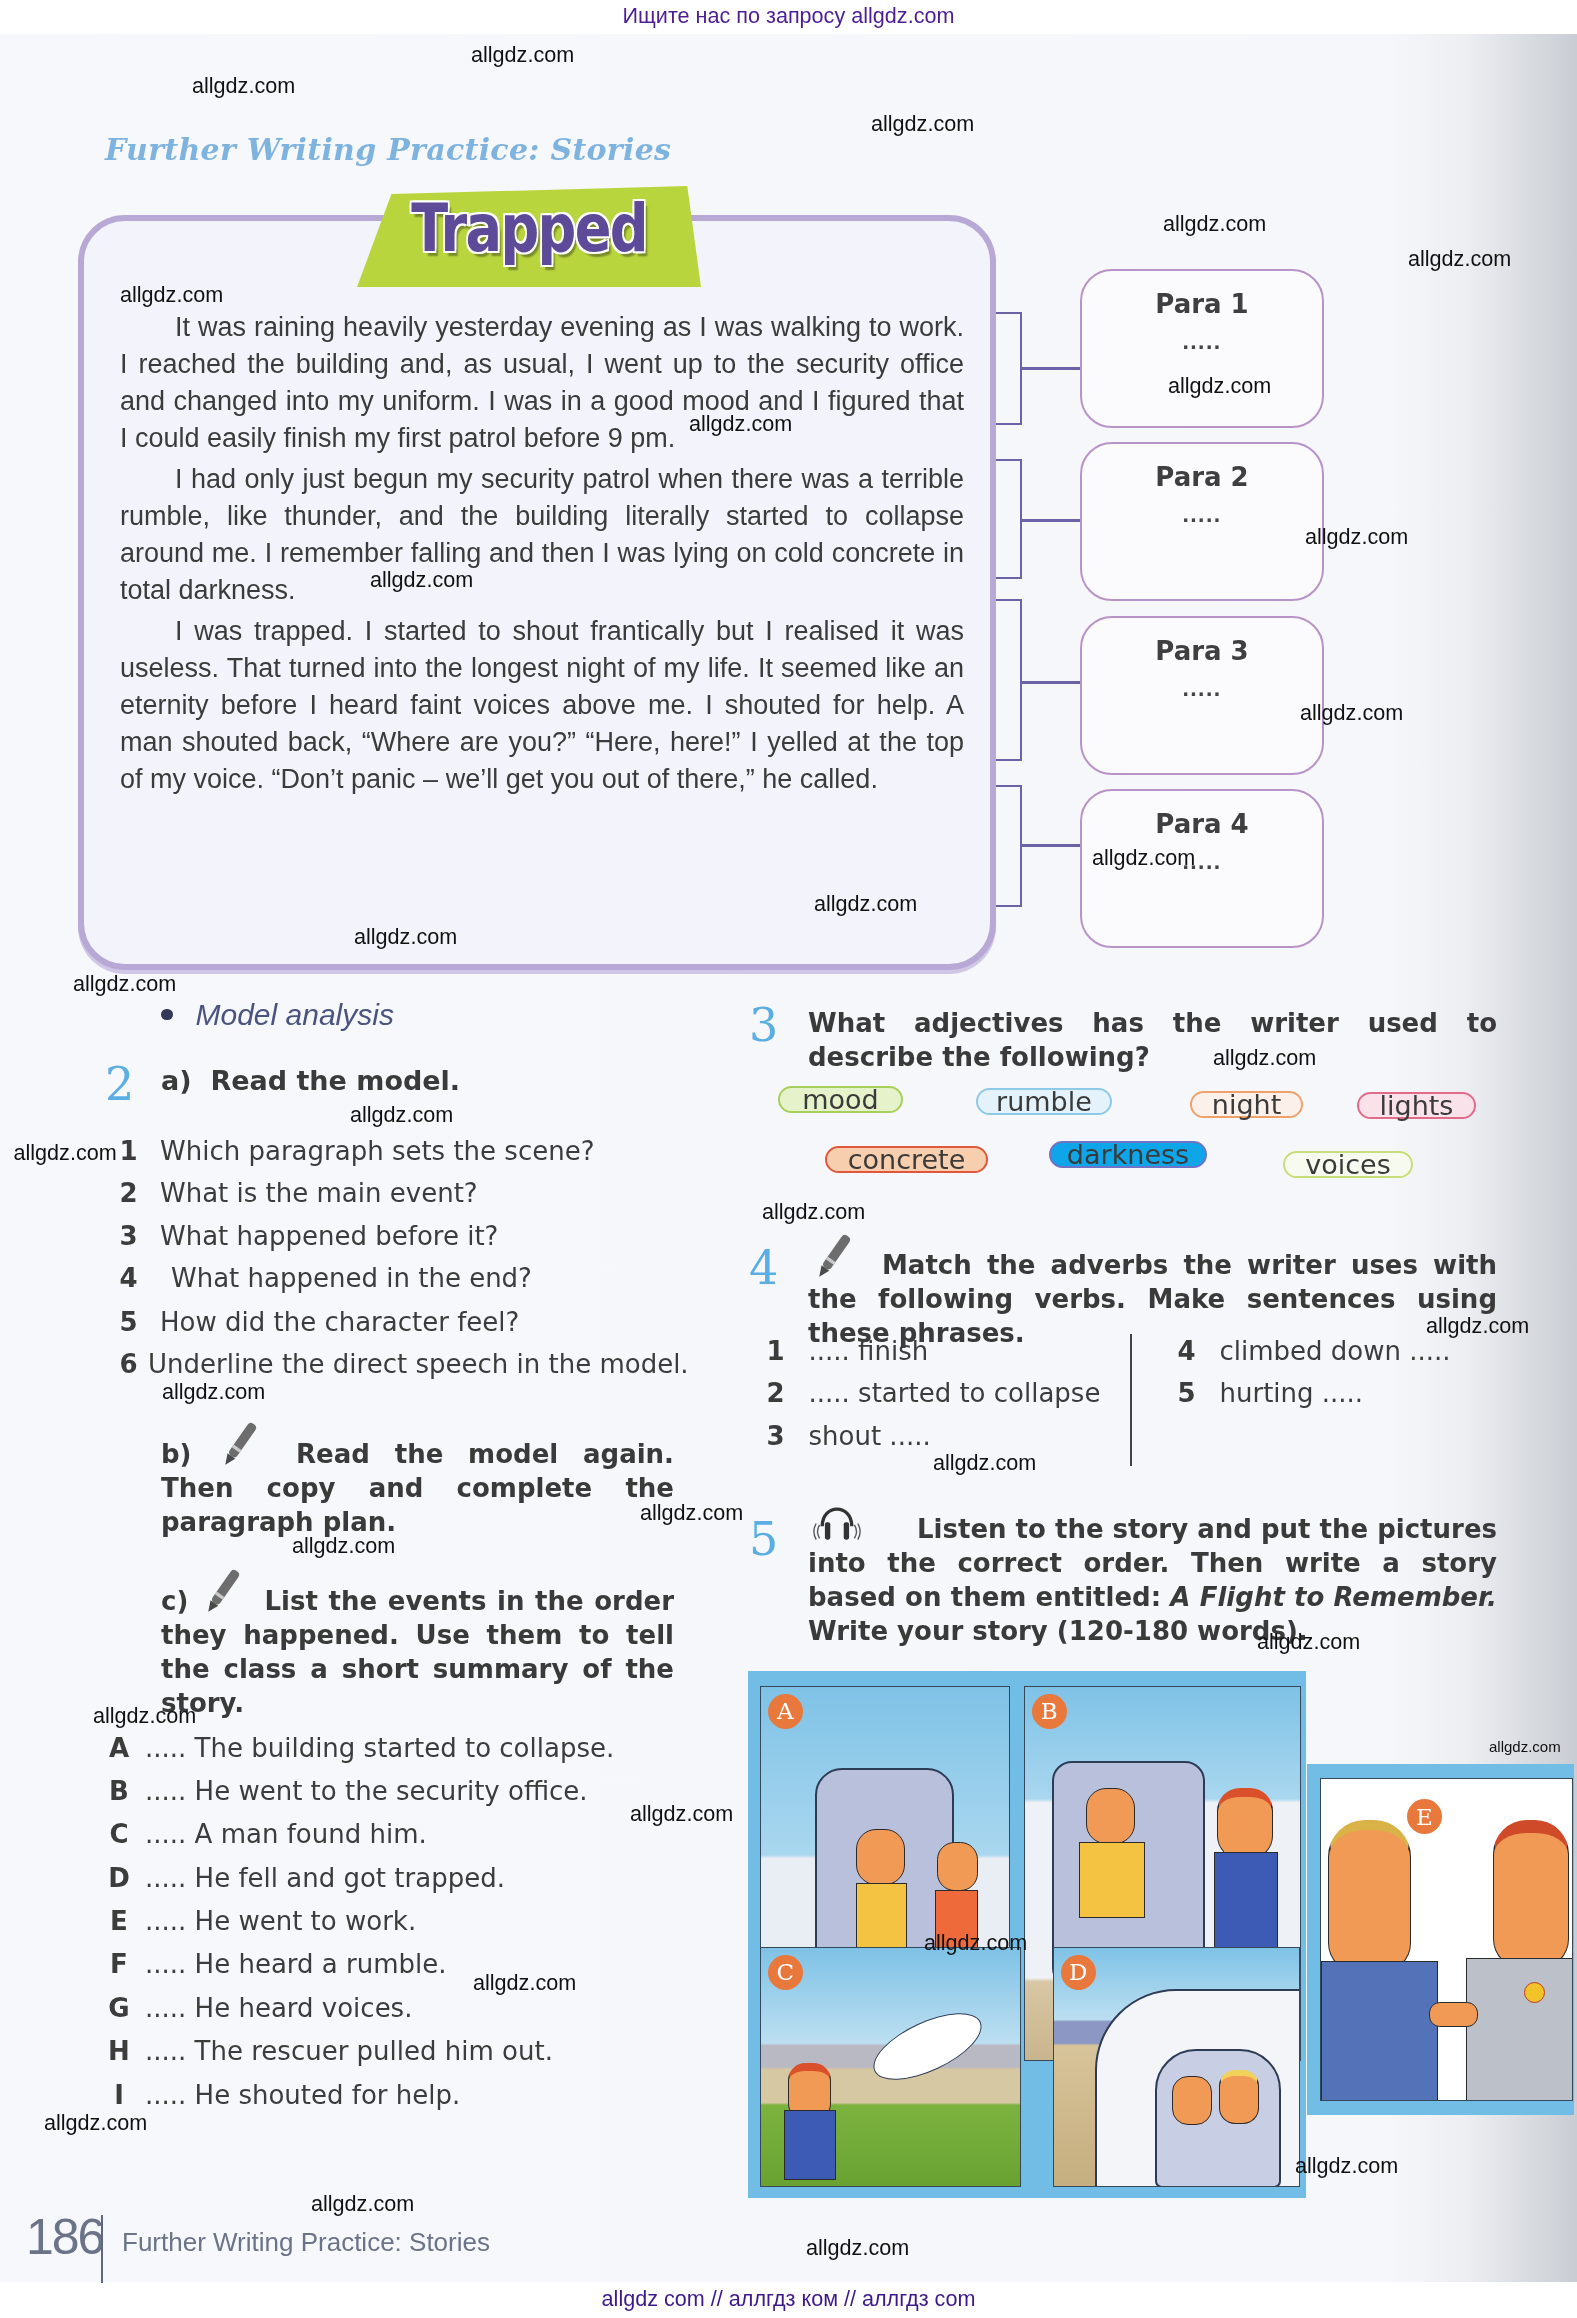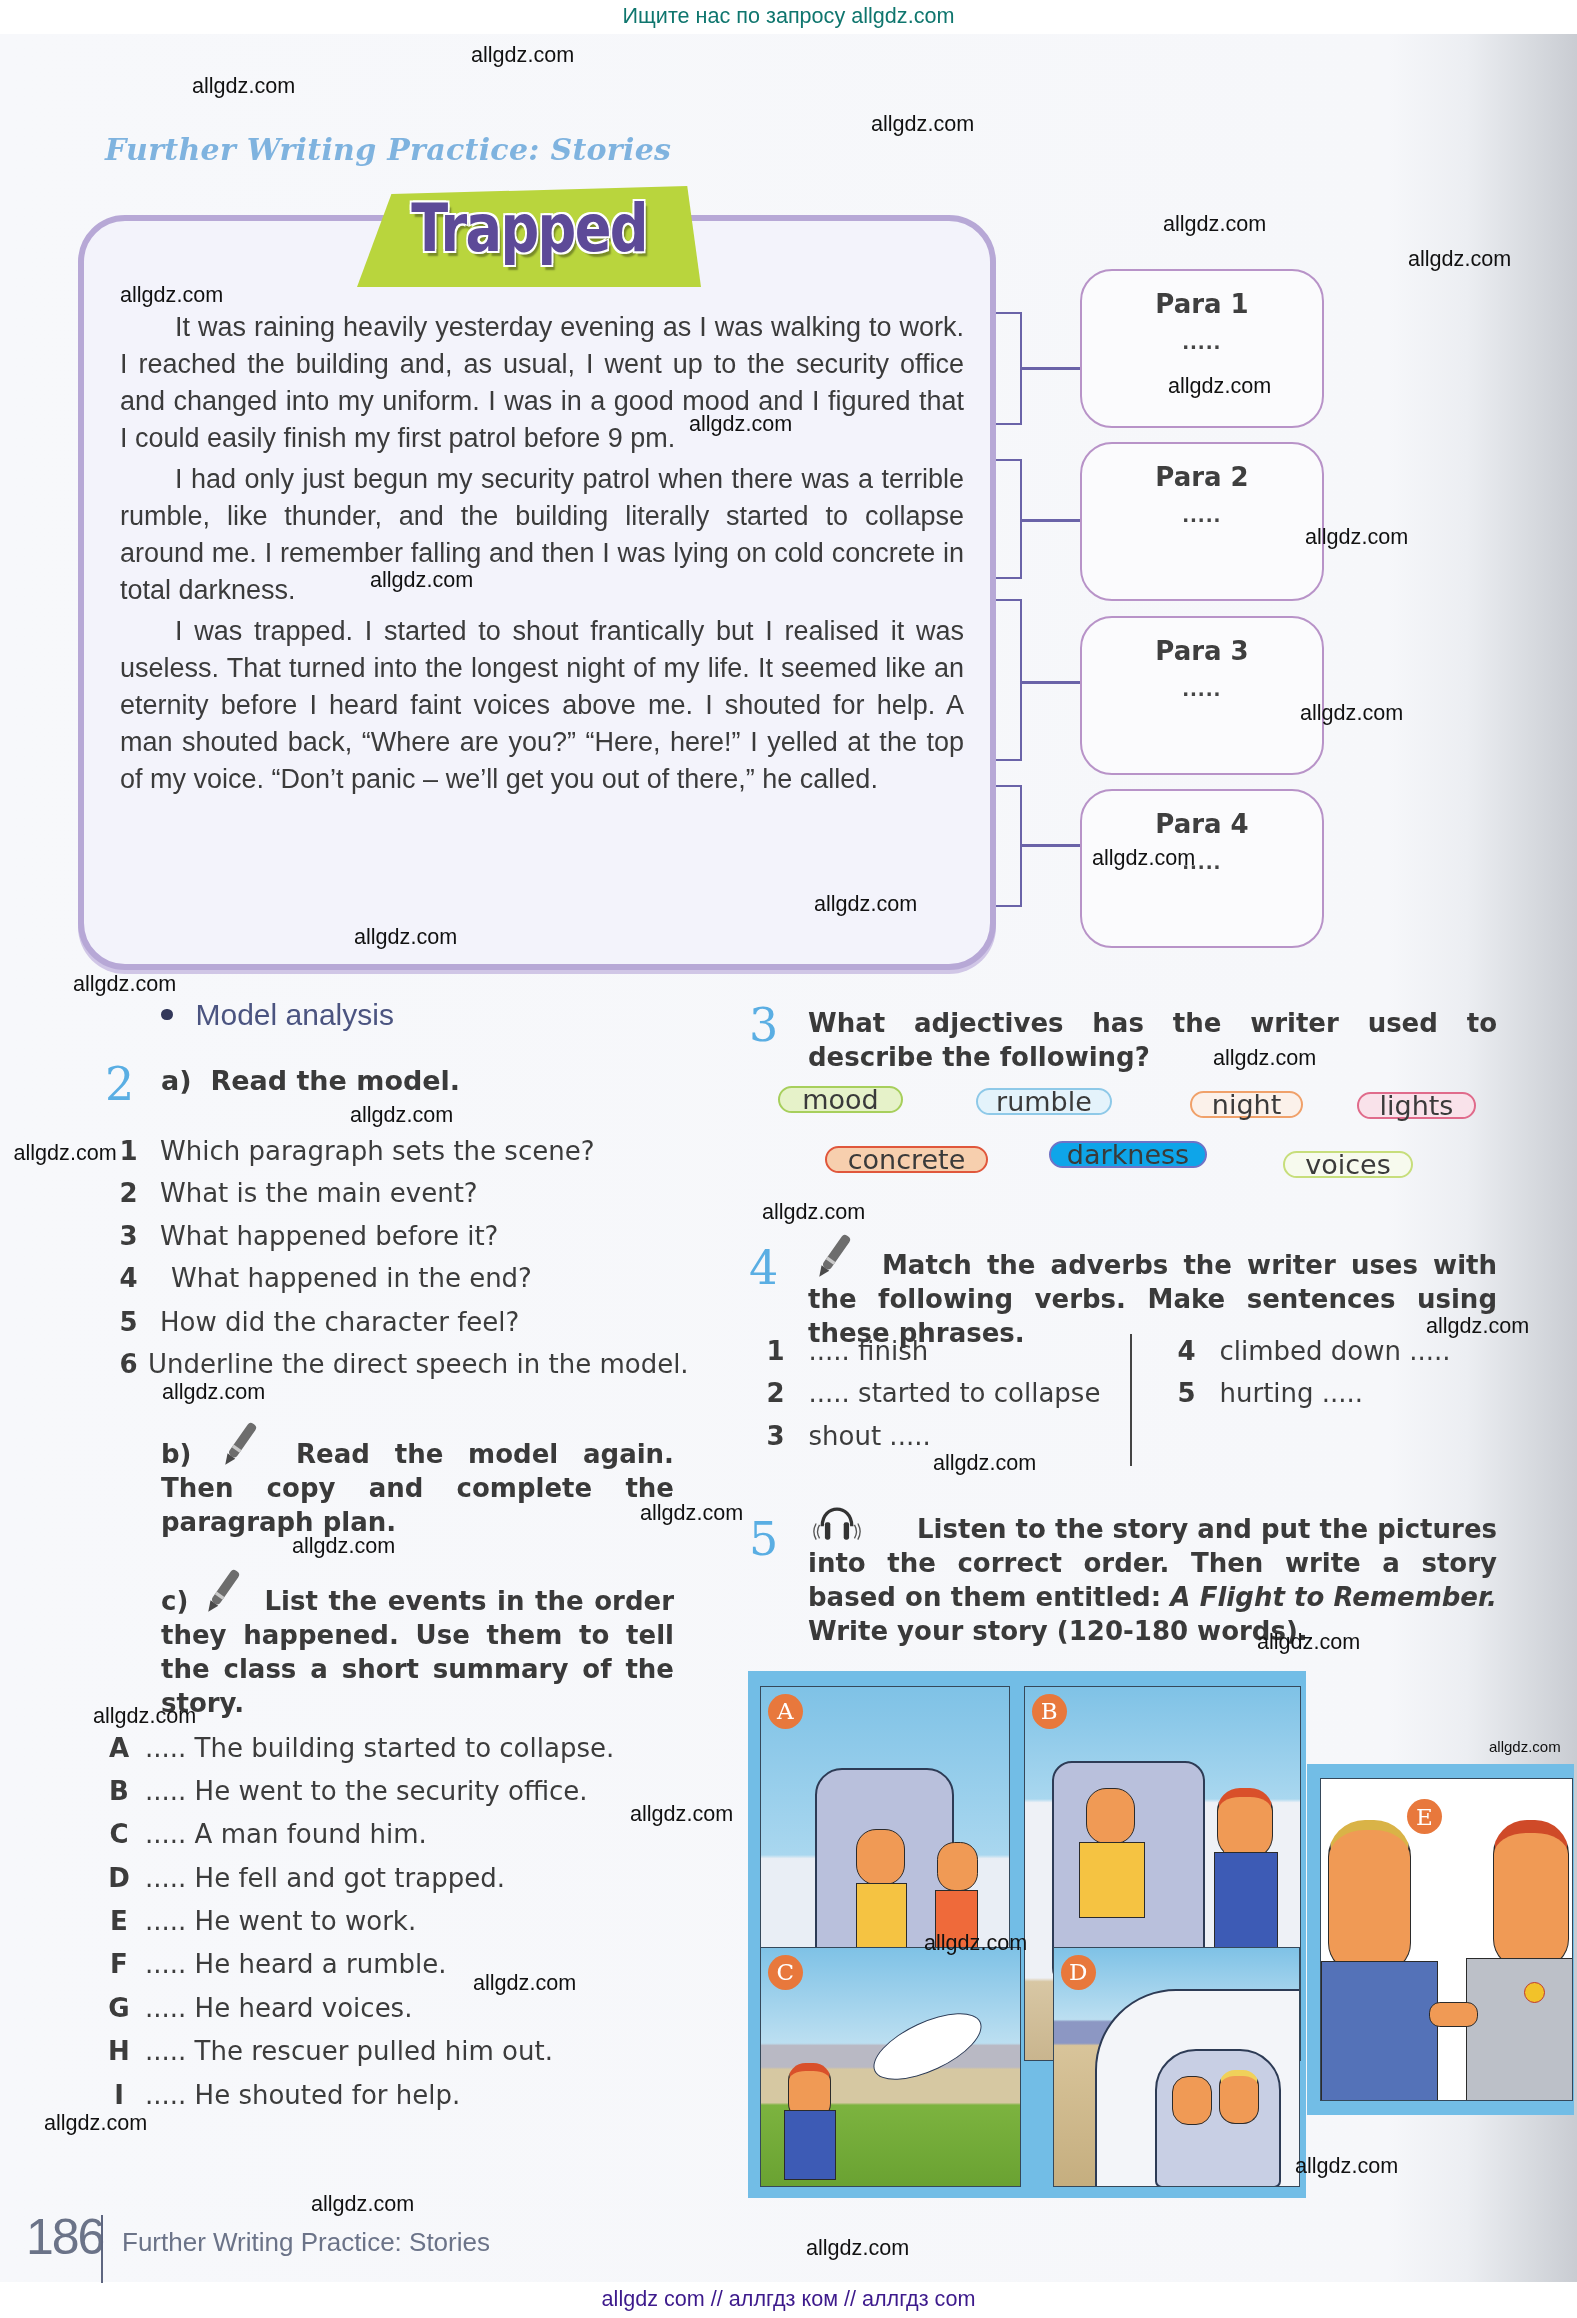--- a/index.html
+++ b/index.html
@@ -8,21 +8,21 @@
     background:#ffffff;
     font-family:"Liberation Sans", "DejaVu Sans", sans-serif;
     color:#3a3a3a;
   }
   .page {
     position:absolute; left:0; top:34px; width:1577px; height:2248px;
     background:linear-gradient(to right, #f7f8fb 0%, #f6f7fa 88%, #eceef2 93%, #d8dbe0 97%, #c9ccd2 100%);
   }
   .abs { position:absolute; }
   .wm { position:absolute; font-family:"Liberation Sans", sans-serif; font-size:21.6px; color:#111; white-space:nowrap; }
-  .wm-top { position:absolute; top:2.7px; left:0; width:1577px; text-align:center; color:#0f766e; font-size:21.6px; font-family:"Liberation Sans", sans-serif; }
+  .wm-top { position:absolute; top:2.7px; left:0; width:1577px; text-align:center; color:#4c1d95; font-size:21.6px; font-family:"Liberation Sans", sans-serif; }
   .wm-bottom { position:absolute; top:2286px; left:0; width:1577px; text-align:center; color:#3d1a8c; font-size:21.6px; font-family:"Liberation Sans", sans-serif; }
 
   .section-header {
     position:absolute; left:105px; top:132px;
     font-family:"DejaVu Serif", serif; font-style:italic; font-weight:bold;
     font-size:30px; color:#7fb3df; letter-spacing:0.3px;
   }
 
   
   .story-box {
@@ -55,21 +55,21 @@
   .hline { position:absolute; height:2.7px; background:#6a63a8; }
   .para-box {
     position:absolute; left:1080px; width:244px; height:159px;
     border:2px solid #b893c8; border-radius:32px; background:#fbfbfd; box-sizing:border-box;
     text-align:center;
   }
   .para-title { margin-top:17.6px; font-family:"DejaVu Sans", sans-serif; font-weight:bold; font-size:26px; color:#3f3f3f; }
   .para-dots { margin-top:9.5px; font-size:23px; letter-spacing:1.4px; color:#444; font-weight:bold; }
 
   
-  .bullet-head { position:absolute; left:161px; top:998px; font-size:30px; color:#4b5480; }
+  .bullet-head { position:absolute; left:161px; top:998px; font-size:30px; color:#4b5480;font-style:italic; }
   .bullet-head .dot { display:inline-block; width:11.5px; height:11.5px; border-radius:50%; background:#33385a; margin-right:23px; vertical-align:middle; position:relative; top:-2.7px;}
   .ex-num { position:absolute; font-family:"DejaVu Serif", serif; font-size:46px; color:#5aaee3; }
   .q-bold { font-family:"DejaVu Sans", sans-serif; font-weight:bold; color:#3a3a3a; }
   .list-row { position:absolute; font-family:"DejaVu Sans", sans-serif; font-size:26px; color:#3c3c3c; white-space:nowrap; }
   .list-row .n { display:inline-block; width:39px; text-align:center; font-weight:bold; }
   .letter-row { position:absolute; left:105px; font-family:"DejaVu Sans", sans-serif; font-size:26px; color:#3c3c3c; white-space:nowrap; }
   .letter-row .L { display:inline-block; width:28px; text-align:center; font-weight:bold; margin-right:12px; }
   .pen-icon { display:inline-block; width:47px; height:53px; vertical-align:bottom; }
 
   .sub-block { position:absolute; left:161px; width:513px; font-family:"DejaVu Sans", sans-serif; font-weight:bold; font-size:26px; line-height:34px; color:#3a3a3a; text-align:justify; }

